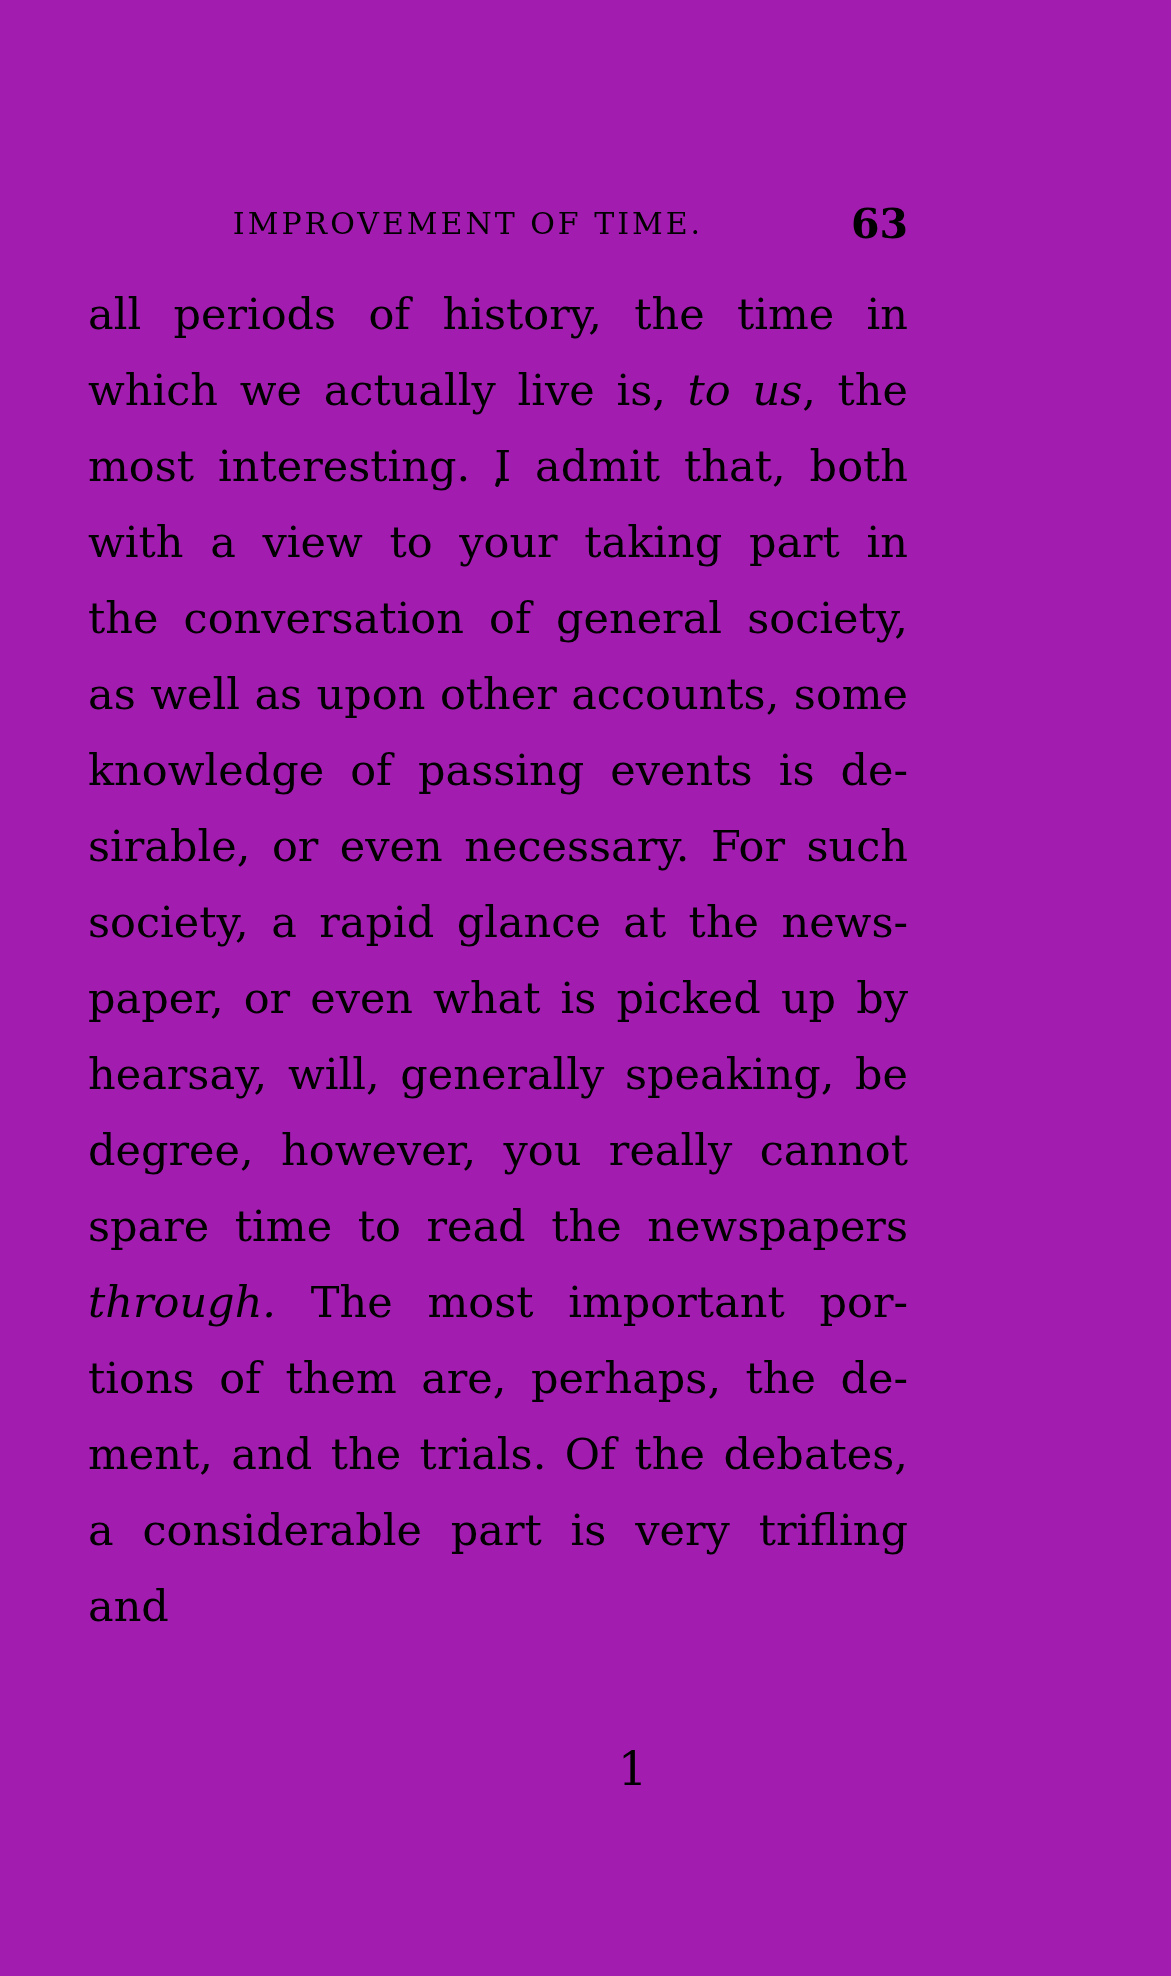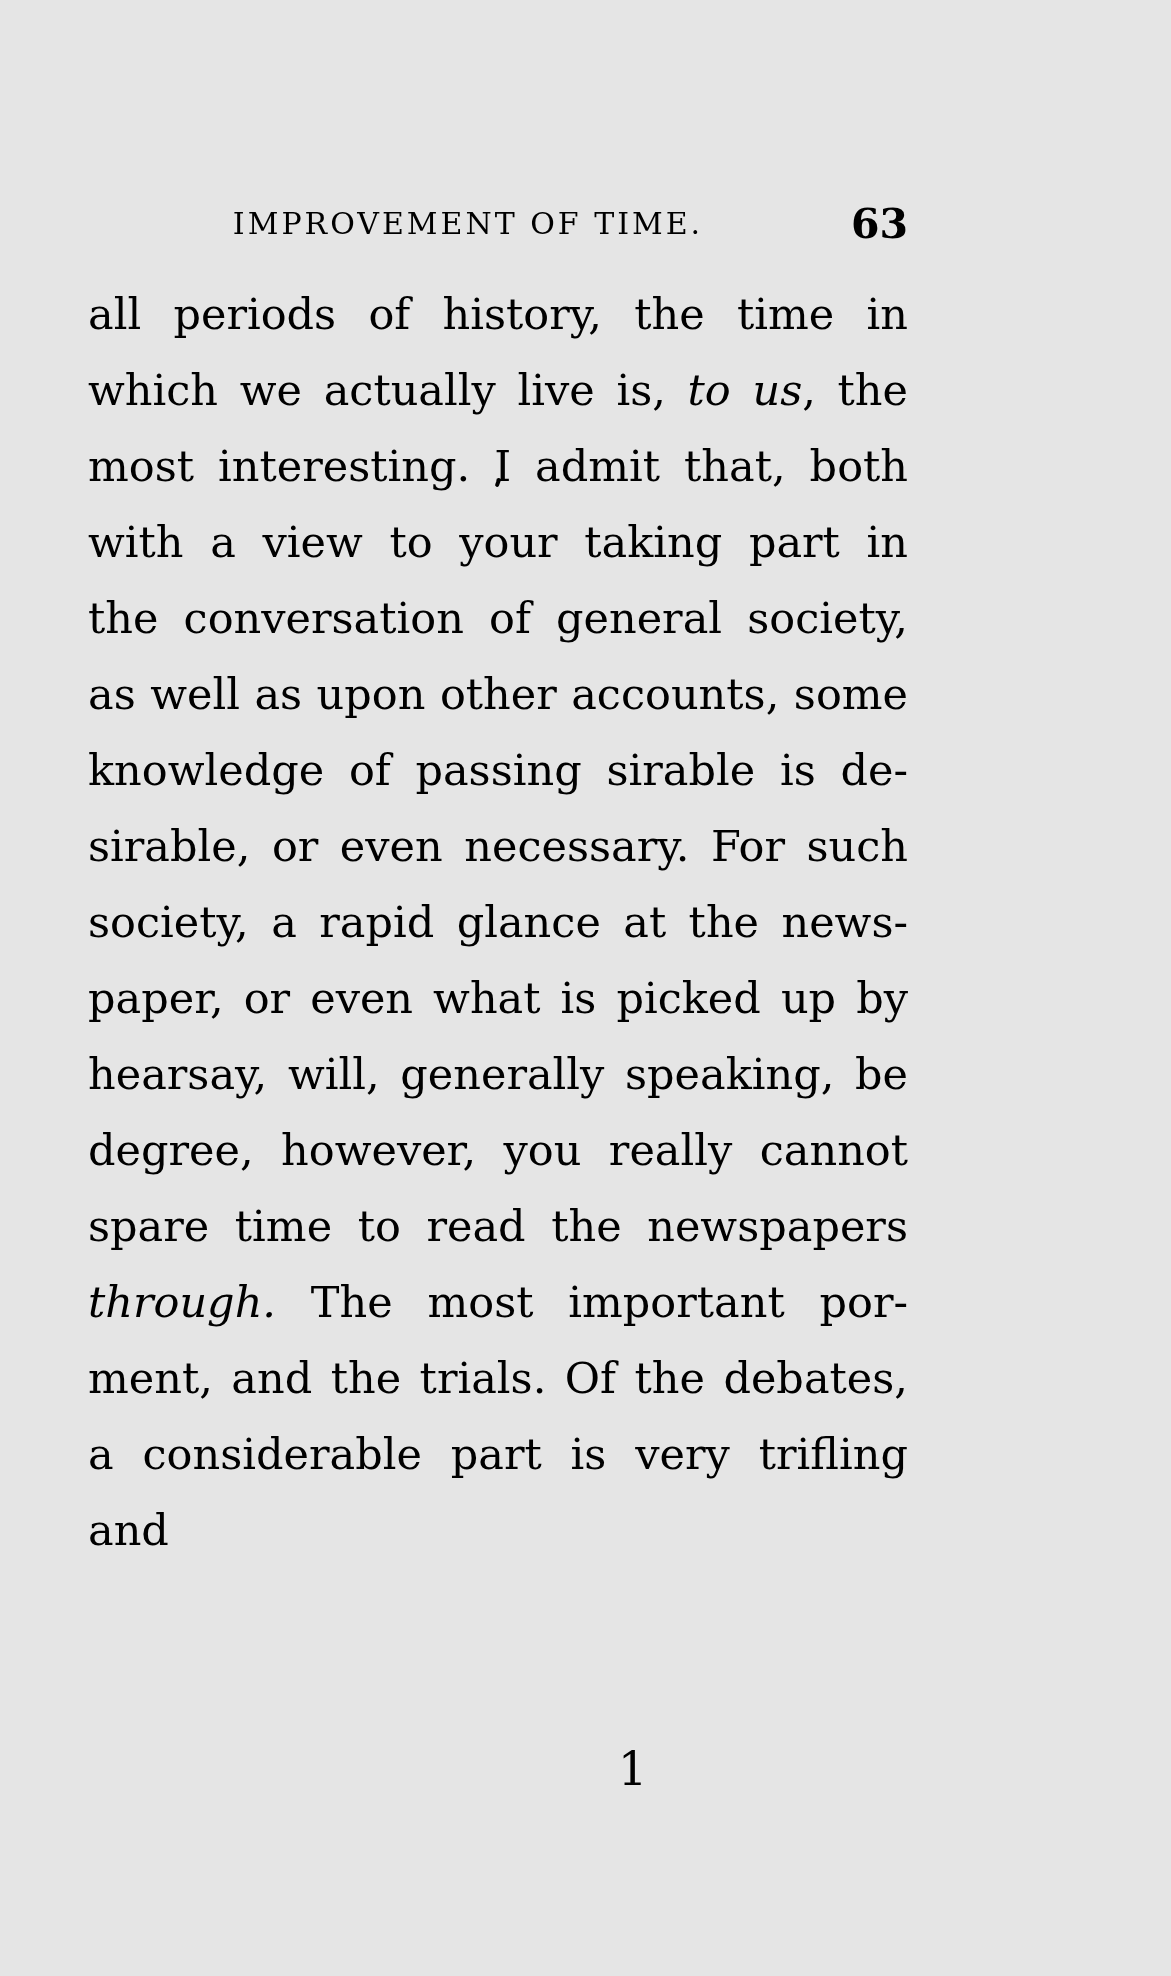--- a/index.html
+++ b/index.html
@@ -1,20 +1,20 @@
 <!DOCTYPE html>
 <html><head>
 <meta charset="utf-8">
 <style>
   html, body { margin: 0; padding: 0; background: #ffffff; }
   .page {
     position: relative;
     width: 1171px;
     height: 1976px;
-    background: #e5e5e5;
+    background: #a21caf;
     color: #000000;
     font-family: "DejaVu Serif", "Liberation Serif", serif;
     overflow: hidden;
   }
   .running-head {
     position: absolute;
     top: 200px;
     left: 88px;
     width: 820px;
     height: 52px;
@@ -79,28 +79,29 @@
     <div class="pagenum">63</div>
   </div>
 
   <div class="body-text">
       <div class="line"><span>all periods of history, the time in</span></div>
       <div class="line"><span>which we actually live is, </span><span class="it">to us</span><span>, the</span></div>
       <div class="line"><span>most interesting. I admit that, both</span></div>
       <div class="line"><span>with a view to your taking part in</span></div>
       <div class="line"><span>the conversation of general society,</span></div>
       <div class="line"><span>as well as upon other accounts, some</span></div>
-      <div class="line"><span>knowledge of passing sirable is de-</span></div>
+      <div class="line"><span>knowledge of passing events is de-</span></div>
       <div class="line"><span>sirable, or even necessary. For such</span></div>
       <div class="line"><span>society, a rapid glance at the news-</span></div>
       <div class="line"><span>paper, or even what is picked up by</span></div>
       <div class="line"><span>hearsay, will, generally speaking, be</span></div>
       <div class="line"><span>degree, however, you really cannot</span></div>
       <div class="line"><span>spare time to read the newspapers</span></div>
       <div class="line"><span class="it">through.</span><span> The most important por-</span></div>
+      <div class="line"><span>tions of them are, perhaps, the de-</span></div>
       <div class="line"><span>ment, and the trials. Of the debates,</span></div>
       <div class="line"><span>a considerable part is very trifling and</span></div>
     </div>
 
   <div class="speck"></div>
 
   <div class="signature">1</div>
 
 </div>
 

